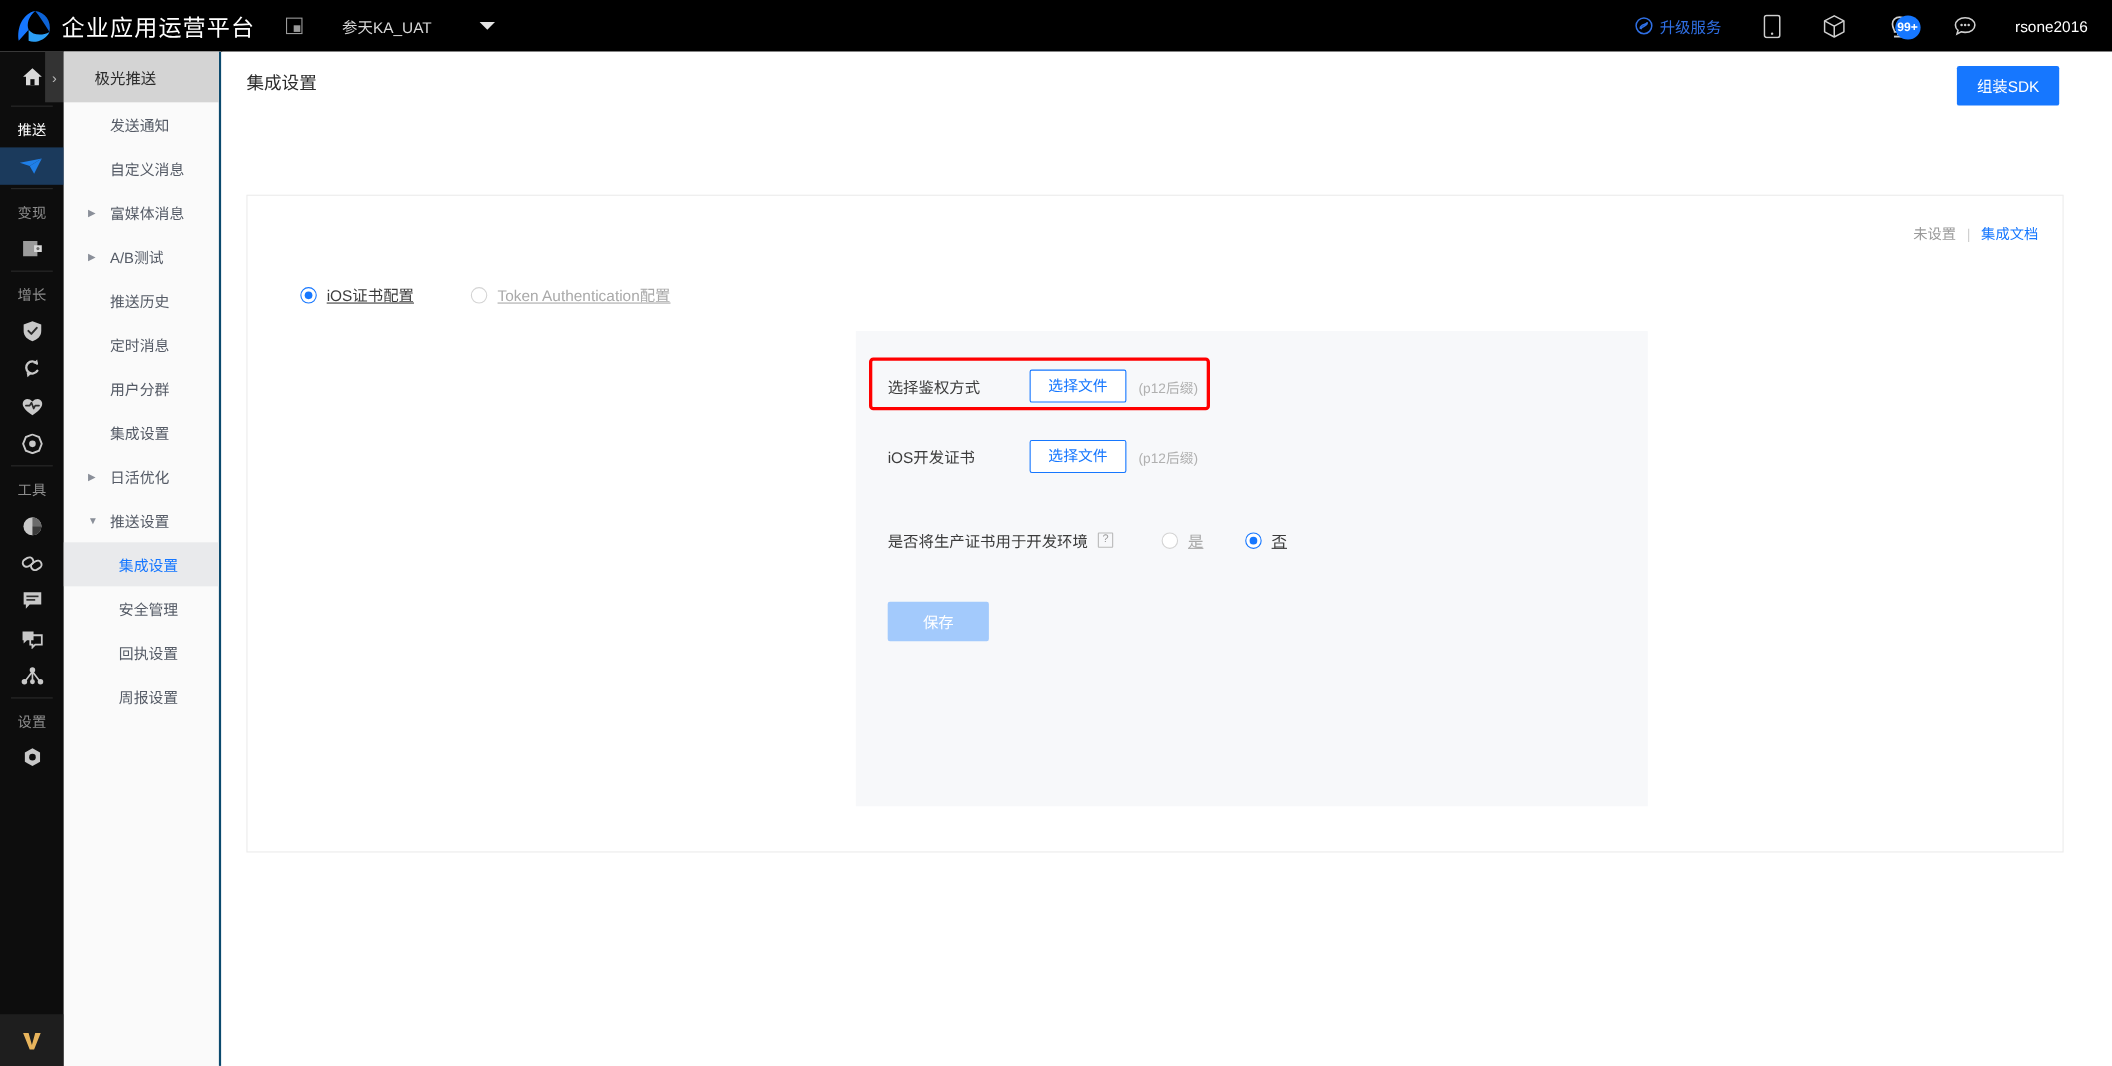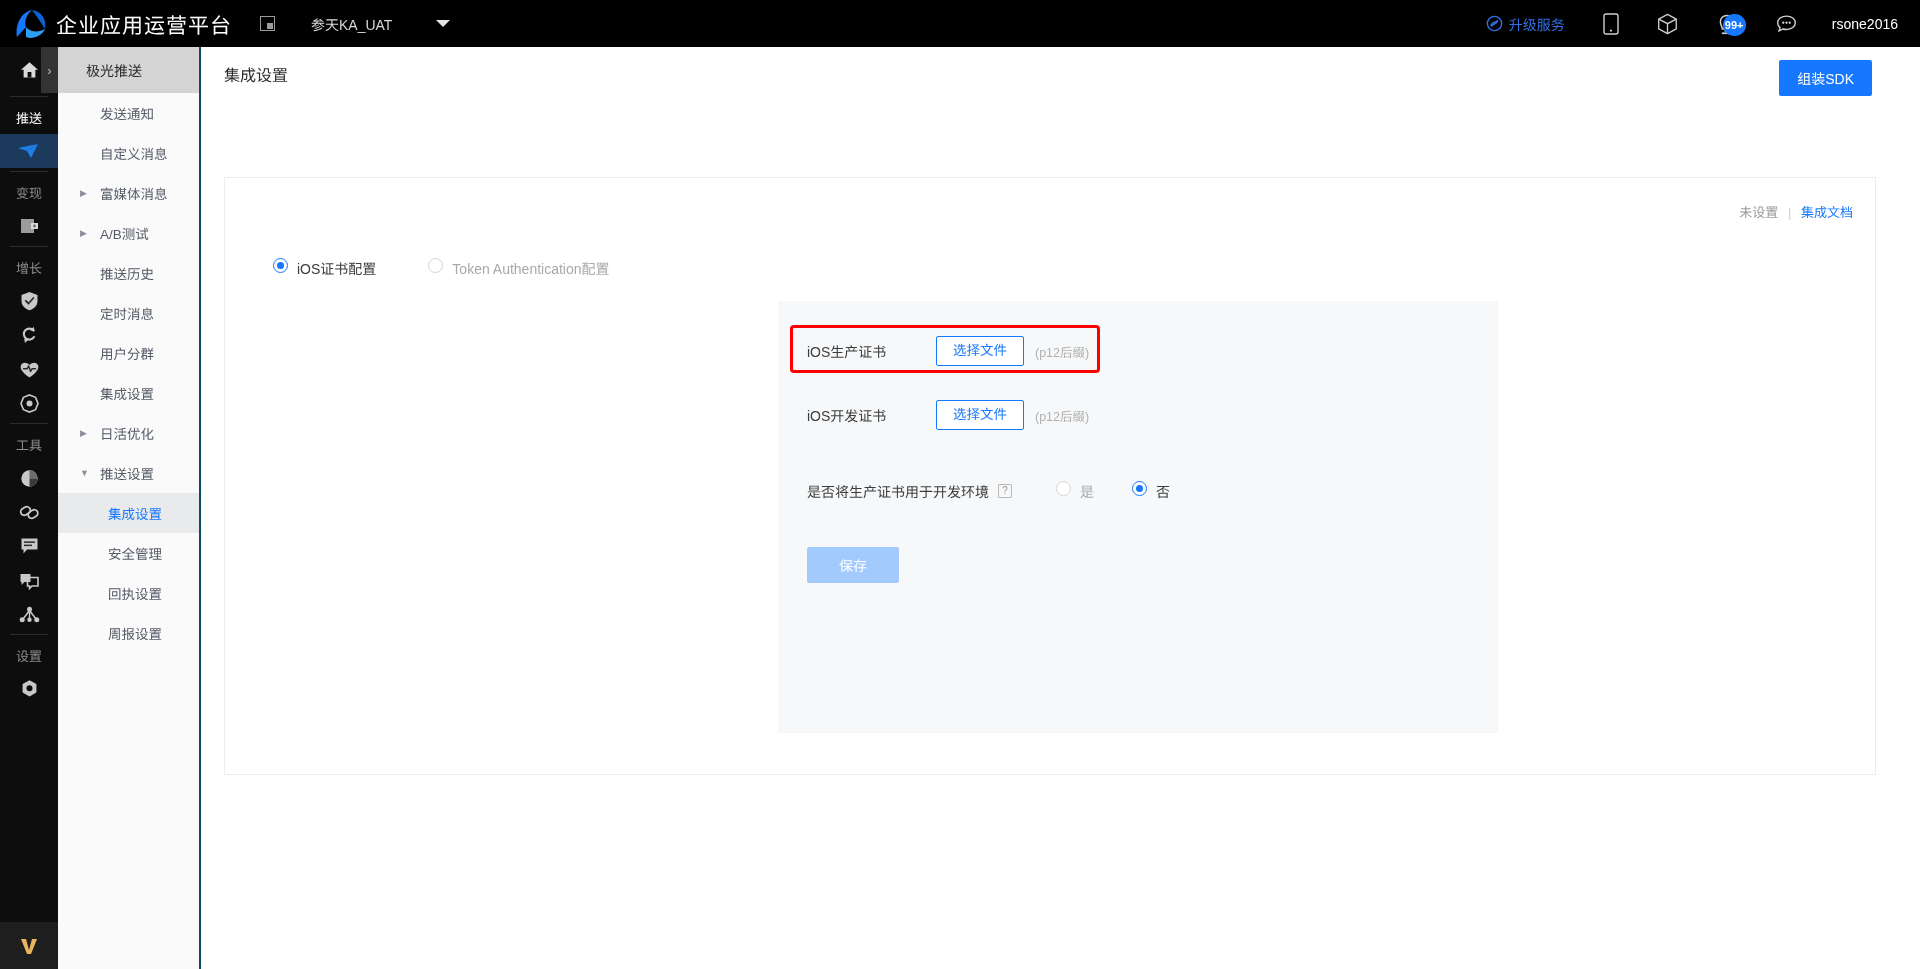--- a/index.html
+++ b/index.html
@@ -175,22 +175,23 @@
   .auth-row {
     position: absolute; left: 0; top: 80px; width: 100%;
     display: flex; align-items: center;
   }
   .auth-label {
     width: 728px; text-align: right; font-size: 14px; color: #3c3c3c;
     padding-right: 0;
   }
   .radio-group { display: flex; align-items: center; margin-left: 48px; }
   .radio {
-    display: flex; align-items: flex-start; font-size: 14px; color: #3c3c3c;
+    display: flex; align-items: center; font-size: 14px; color: #3c3c3c;
     margin-right: 52px;
+    text-decoration: underline;
   }
   .radio.off { color: #a9a9a9; }
   .dot {
     width: 15px; height: 15px; border-radius: 50%;
     border: 1px solid #1677ff; margin-right: 9px;
     position: relative; background: #fff; flex: none;
   }
   .dot.checked::after {
     content: ""; position: absolute; left: 3.2px; top: 3.2px;
     width: 7px; height: 7px; border-radius: 50%; background: #1677ff;
@@ -495,21 +496,21 @@
             <span class="dot unchecked"></span>
             <span>Token Authentication配置</span>
           </label>
         </div>
       </div>
 
       <div class="panel">
 
         <div class="prow row-cert">
           <div class="redbox"></div>
-          <div class="prow-label">iOS生产证书</div>
+          <div class="prow-label">选择鉴权方式</div>
           <button class="file-btn">选择文件</button>
           <span class="hint">(p12后缀)</span>
         </div>
 
         <div class="prow row-dev">
           <div class="prow-label">iOS开发证书</div>
           <button class="file-btn">选择文件</button>
           <span class="hint">(p12后缀)</span>
         </div>
 

